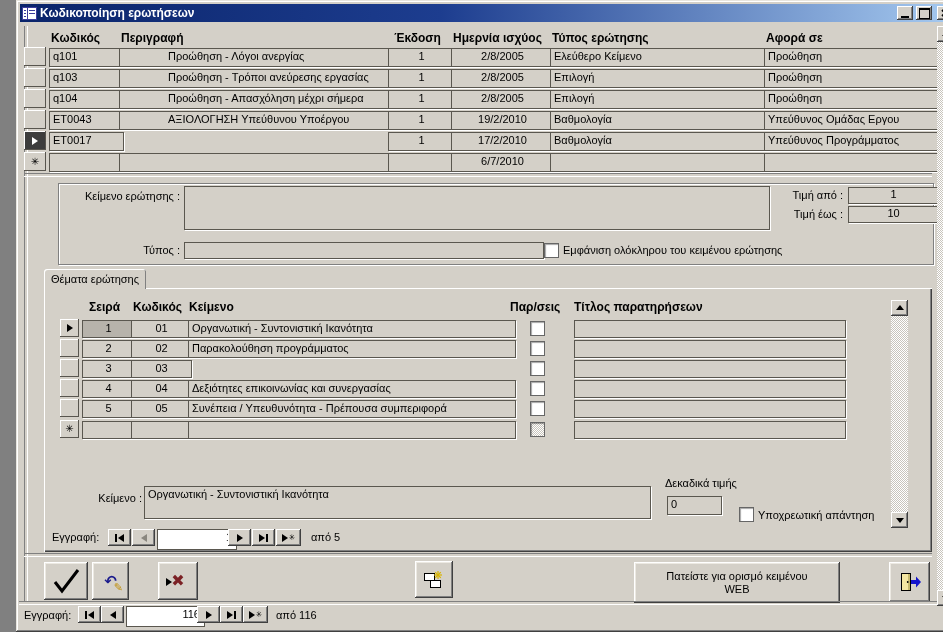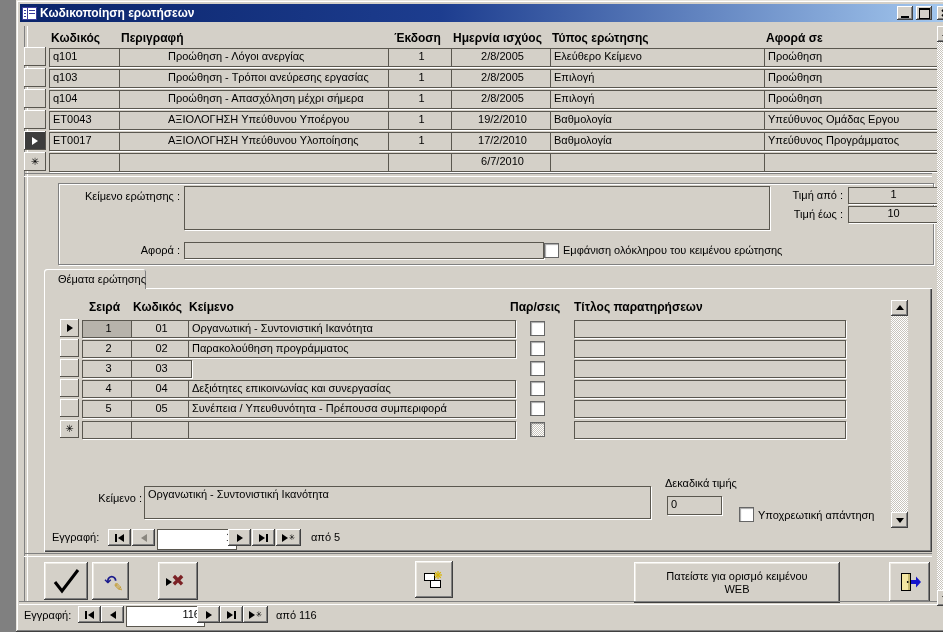--- a/index.html
+++ b/index.html
@@ -63,21 +63,21 @@
     background-image:linear-gradient(45deg,#c8c4bc 25%,transparent 25%,transparent 75%,#c8c4bc 75%),
                      linear-gradient(45deg,#c8c4bc 25%,transparent 25%,transparent 75%,#c8c4bc 75%);
     background-size:2px 2px;background-position:0 0,1px 1px;}
   
   .scroll{position:absolute;display:flex;flex-direction:column;}
   .sarrow{height:16px;flex:none;background:#d4d0c8;display:flex;align-items:center;justify-content:center;
     box-shadow:inset -1px -1px #404040,inset 1px 1px #fff,inset -2px -2px #808080;}
   .strack{flex:1;}
   
   .tab{position:absolute;left:28px;top:269px;width:102px;height:20px;background:#d4d0c8;z-index:2;
-    border-radius:3px 3px 0 0;display:flex;align-items:center;justify-content:flex-end;
+    border-radius:3px 3px 0 0;display:flex;align-items:center;justify-content:center;
     box-shadow:inset 1px 1px #fff,inset -1px 0 #808080;}
   .panel{position:absolute;left:28px;top:288px;width:888px;height:264px;
     box-shadow:inset 1px 1px #fff,inset -1px -1px #404040,inset -2px -2px #808080;}
   
   .navbtn{position:absolute;width:23px;height:17px;display:flex;align-items:center;justify-content:center;gap:1px;background:#d4d0c8;
     box-shadow:inset -1px -1px #404040,inset 1px 1px #fff,inset -2px -2px #808080;}
   .navbox{position:absolute;height:17px;background:#fff;border:1px solid #5a574f;text-align:right;padding:1px 4px;line-height:13px;}
   .lbl{position:absolute;white-space:nowrap;}
   .b{font-weight:normal;}
   
@@ -205,21 +205,20 @@
           <i class="tdd"></i>
         </span>
     </div>
   </div>
 
   <div class="mrow" style="top:131px">
     <div class="msel cur">
         <i class="tr w"></i>
       </div>
     <div class="fld c-code">ET0017</div>
-    <div class="fld c-desc">ΑΞΙΟΛΟΓΗΣΗ Υπεύθυνου Υλοποίησης</div>
     <div class="fld c-ver center">1</div>
     <div class="fld c-date center">17/2/2010</div>
     <div class="fld dd c-type">
       <span class="ddval">Βαθμολογία</span>
       <span class="ddbtn">
           <i class="tdd"></i>
         </span>
     </div>
     <div class="fld dd c-target">
       <span class="ddval">Υπεύθυνος Προγράμματος</span>
@@ -253,21 +252,21 @@
 
   <div class="groove" style="left:8px;top:173px;width:908px"></div>
 
   <div class="etched" style="left:42px;top:183px;width:874px;height:80px"></div>
   <span class="lbl b" style="left:50px;top:190px;width:114px;text-align:right">Κείμενο ερώτησης :</span>
   <div class="fld" style="left:168px;top:186px;width:578px;height:42px;white-space:normal"></div>
   <span class="lbl b" style="left:755px;top:189px;width:72px;text-align:right">Τιμή από :</span>
   <div class="fld center" style="left:832px;top:187px;width:83px;height:15px;line-height:13px">1</div>
   <span class="lbl b" style="left:755px;top:208px;width:72px;text-align:right">Τιμή έως :</span>
   <div class="fld center" style="left:832px;top:206px;width:83px;height:15px;line-height:13px">10</div>
-  <span class="lbl b" style="left:96px;top:244px;width:68px;text-align:right">Αφορά :</span>
+  <span class="lbl b" style="left:96px;top:244px;width:68px;text-align:right">Τύπος :</span>
   <div class="fld" style="left:168px;top:242px;width:352px;height:15px"></div>
   <span class="cb" style="left:528px;top:243px"></span>
   <span class="lbl b" style="left:547px;top:244px">Εμφάνιση ολόκληρου του κειμένου ερώτησης</span>
 
   <div class="tab">
       <span>Θέματα ερώτησης</span>
     </div>
   <div class="panel"></div>
 
   <span class="hdr center" style="left:66px;top:300px;width:45px">Σειρά</span>

